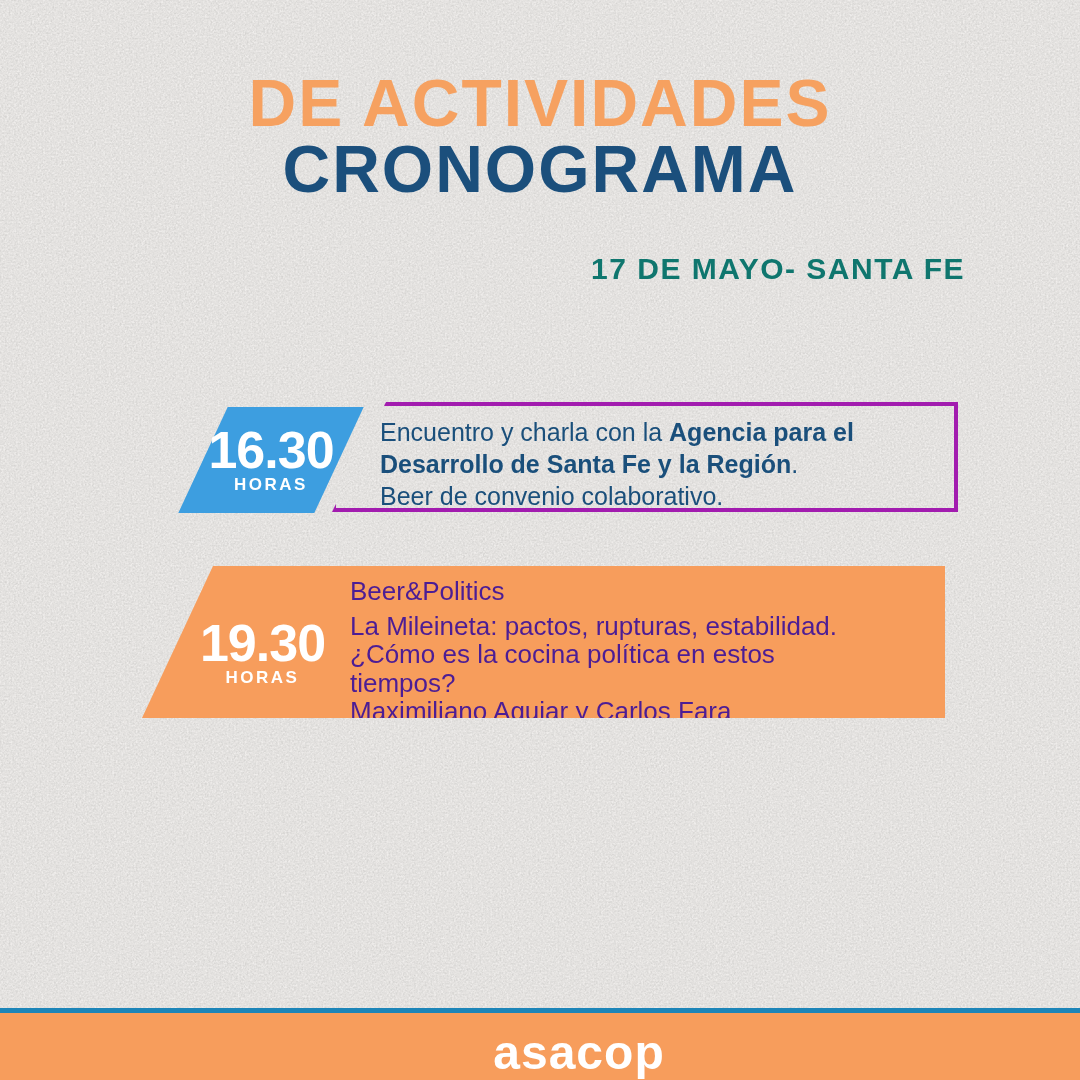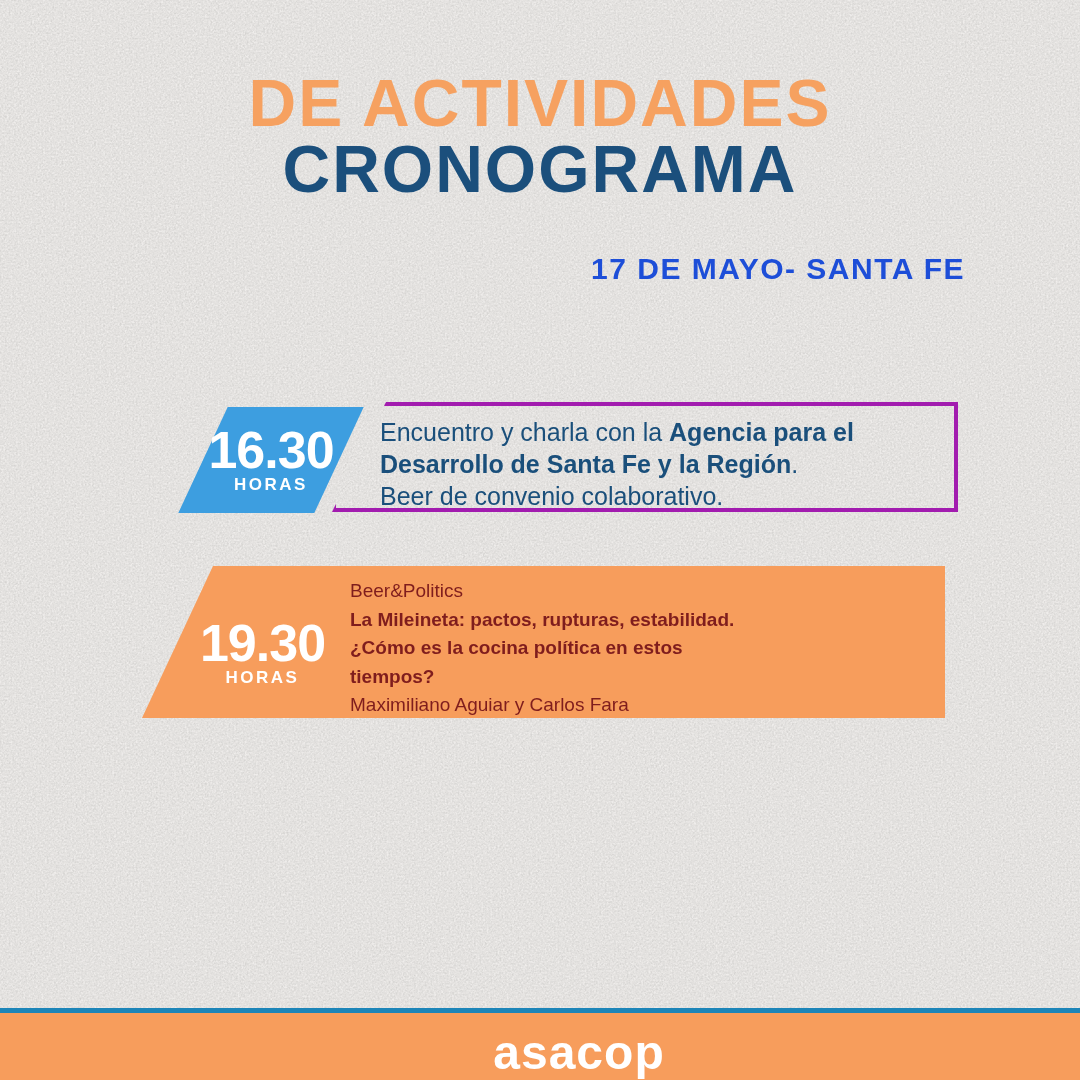--- a/index.html
+++ b/index.html
@@ -35,21 +35,21 @@
   .title-line.blue   { color: #1b4f7c; }
   .title-line.orange { color: #f6a160; }
 
   .date-line {
     position: absolute;
     top: 252px;
     right: 115px;
     font-size: 30px;
     font-weight: bold;
     letter-spacing: 1.5px;
-    color: #1d4ed8;
+    color: #0f766e;
     white-space: nowrap;
   }
 
   
   .event1-box {
     position: absolute;
     left: 332px;
     top: 402px;
     width: 626px;
     height: 110px;
@@ -109,27 +109,28 @@
     width: 803px;
     height: 152px;
     background: #f79d5c;
     clip-path: polygon(71px 0, 100% 0, 100% 100%, 0 100%);
   }
   .event2-desc {
     position: absolute;
     left: 208px;
     top: 11px;
     width: 592px;
-    font-size: 19px;
+    font-size: 26px;
     line-height: 28.5px;
-    color: #7f1d1d;
+    color: #4c1d95;
   }
   .event2-desc .bold-lines {
-    font-weight: bold;
+    font-weight: normal;
     white-space: pre-line;
+    margin-top: 6px;
   }
   .time-overlay {
     position: absolute;
     left: 18px;
     top: 52px;
     width: 205px;
     text-align: left;
     display: flex;
     flex-direction: column;
     align-items: center;

